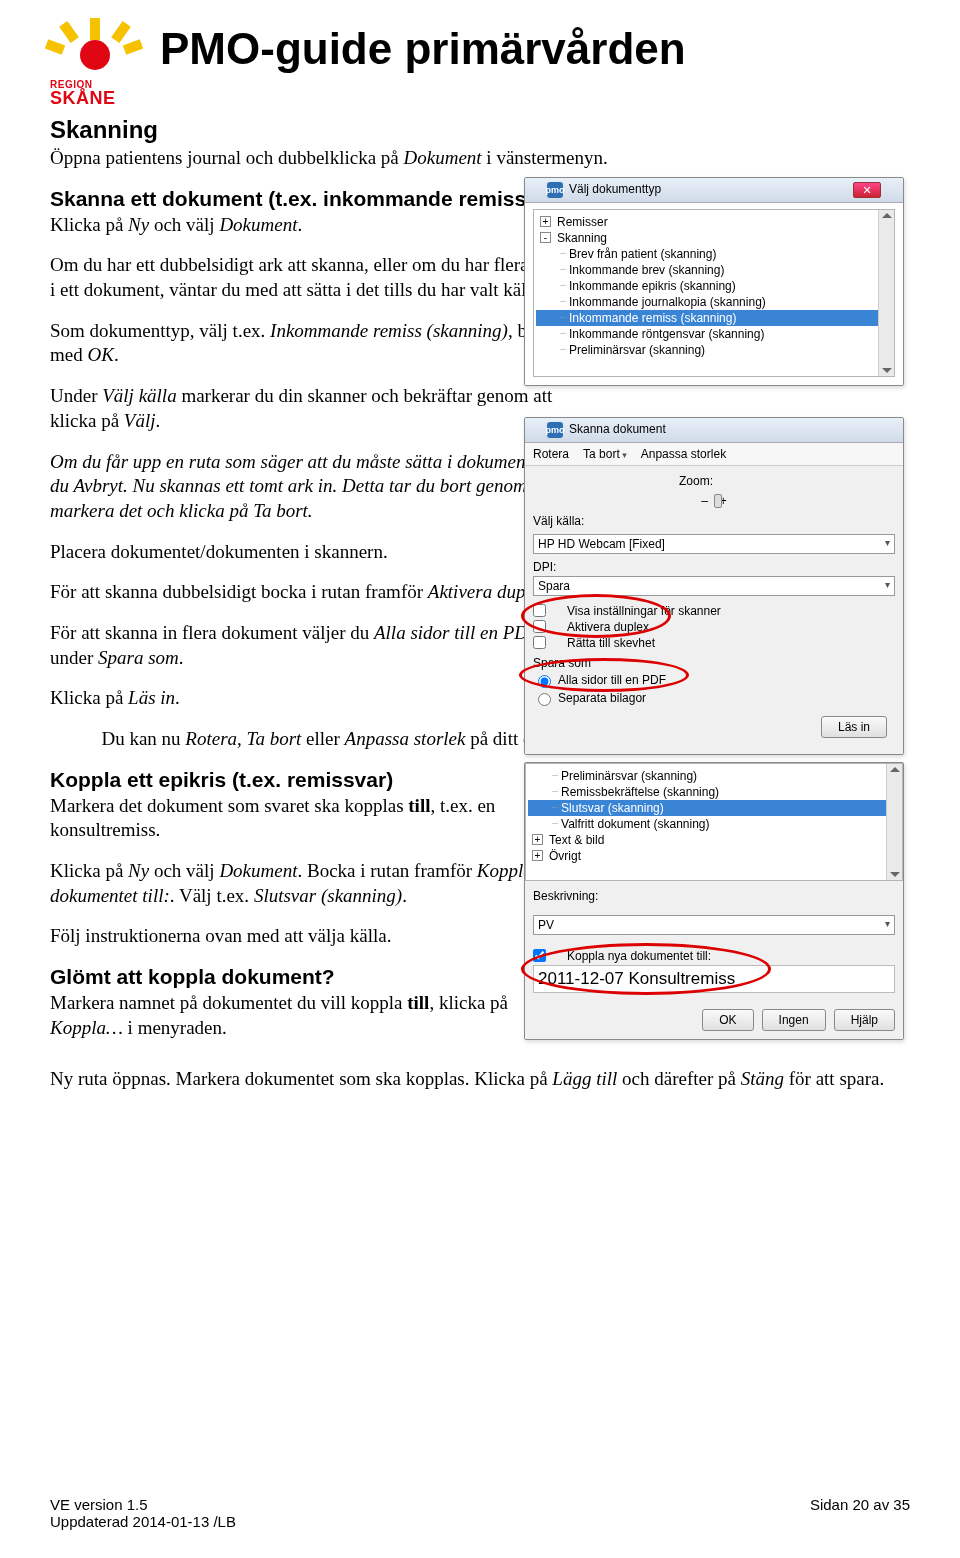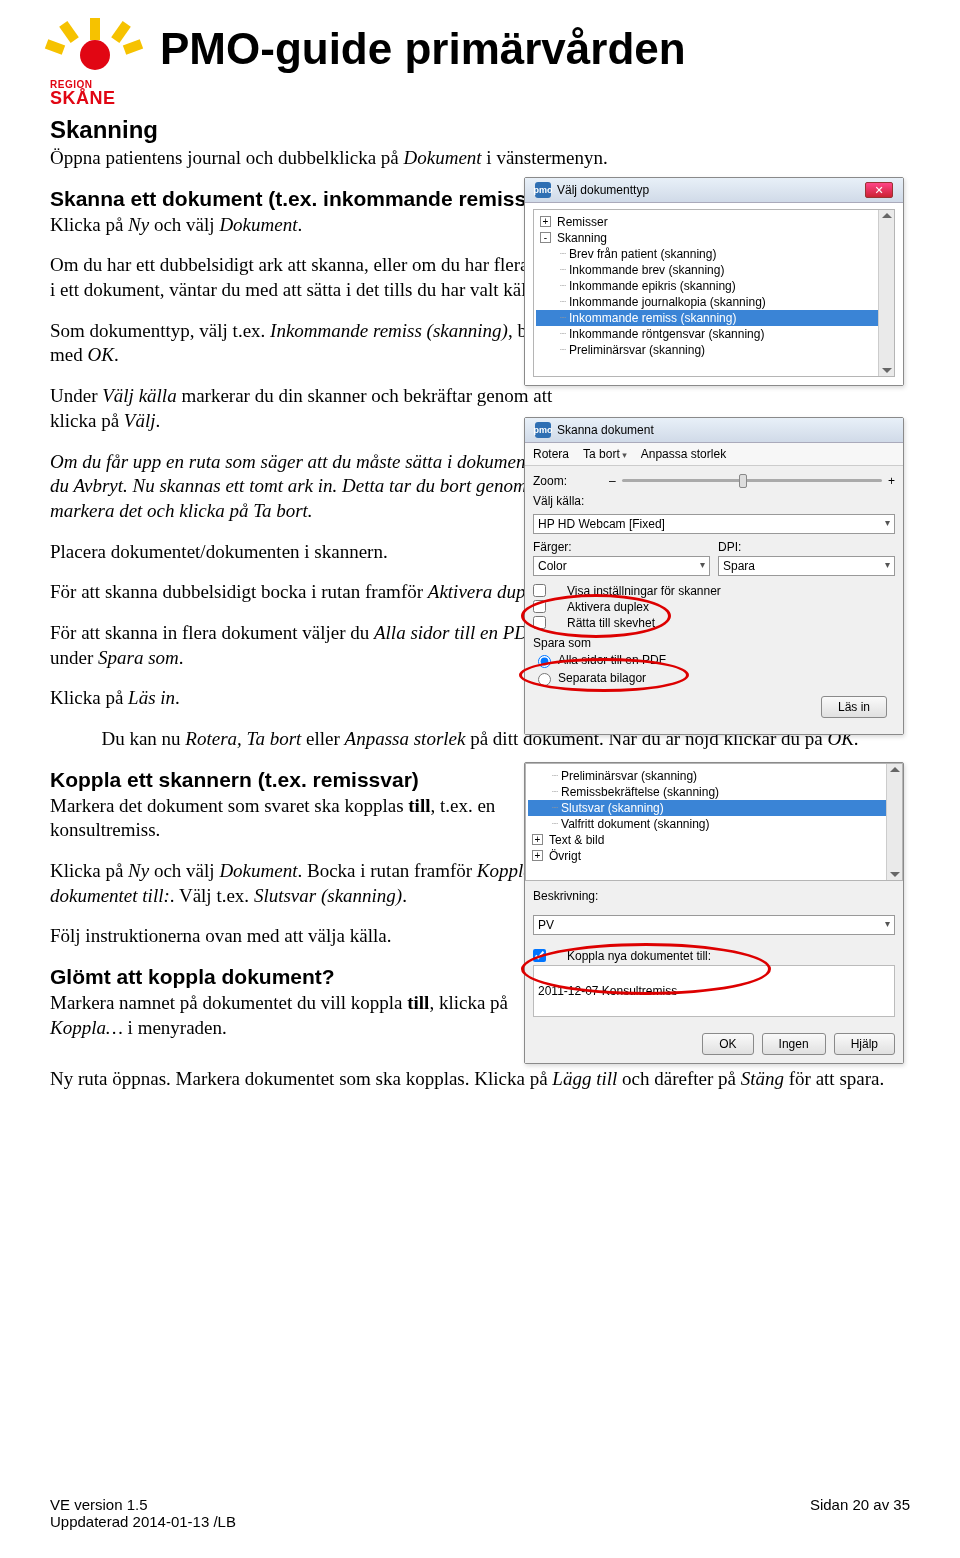--- a/index.html
+++ b/index.html
@@ -81,23 +81,23 @@
   font-family: "Segoe UI", Tahoma, sans-serif;
   font-size: 12px;
   background: #f0f0f0;
   border: 1px solid #8a8a8a;
   border-radius: 2px;
   box-shadow: 1px 2px 4px rgba(0,0,0,0.15);
   color: #000;
 }
 .win .titlebar {
   display: flex;
-  align-items: center;
+  align-items: flex-start;
   gap: 6px;
-  padding: 4px 10px;
+  padding: 4px 22px;
   background: linear-gradient(#e8f0f8,#d0dae8);
   border-bottom: 1px solid #aab;
 }
 .win .titlebar .wicon {
   width: 16px; height: 16px;
   background: #2f6fb3;
   border-radius: 3px;
   display: inline-flex;
   align-items: center;
   justify-content: center;
@@ -157,21 +157,21 @@
 .toolbar {
   display: flex;
   gap: 14px;
   padding: 4px 8px;
   border-bottom: 1px solid #ccc;
   font-size: 12px;
   background: #f7f7f7;
 }
 .toolbar .drop::after { content: " ▾"; font-size: 9px; color: #555; }
 .form { padding: 8px; background:#f0f0f0; font-size:12px; }
-.form-row { display:flex; align-items:center; margin-bottom:6px; gap:6px; }
+.form-row { display:flex; align-items:center; margin-bottom:6px; gap:6px;flex-direction:column; }
 .form-row label { width: 70px; }
 .slider { flex:1; display:flex; align-items:center; gap:6px; }
 .slider-track { flex:1; height:3px; background:#aaa; position:relative; border-radius:2px; }
 .slider-thumb { position:absolute; left:45%; top:-5px; width:8px; height:14px; background:#ddd; border:1px solid #888; border-radius:2px;}
 .combo {
   flex:1;
   border:1px solid #999;
   background:#fff;
   padding:2px 4px;
   position:relative;
@@ -318,24 +318,20 @@
                 </div>
                 <span>+</span>
             </div>
           </div>
           <div class="form-row" style="flex-direction:column;align-items:stretch;">
             <label>Välj källa:</label>
             <div class="combo">HP HD Webcam [Fixed]</div>
           </div>
           <div class="two">
             <div>
-              <label>Färger:</label>
-              <div class="combo">Color</div>
-            </div>
-            <div>
               <label>DPI:</label>
               <div class="combo">Spara</div>
             </div>
           </div>
           <div style="height:6px;"></div>
           <div class="chk">
               <input type="checkbox" style="">
               <span>Visa inställningar för skanner</span>
             </div>
           <div class="chk">
@@ -397,32 +393,32 @@
             <div class="scrollbar"></div>
         </div>
         <div class="form" style="position:relative;">
           <label>Beskrivning:</label>
           <div class="combo" style="margin-top:12px;">PV</div>
           <div style="height:12px;"></div>
           <div class="chk">
               <input type="checkbox" checked="" style="">
               <span>Koppla nya dokumentet till:</span>
             </div>
-          <div style="border:1px solid #bbb;background:#fff;padding:18px 4px;font-size:12px;margin-top:2px;">2011-12-07 Konsultremiss</div>
+          <div style="border:1px solid #bbb;background:#fff;padding:3px 4px;font-size:17px;margin-top:2px;">2011-12-07 Konsultremiss</div>
           <div class="oval" style="top:62px;left:-4px;width:250px;height:52px;"></div>
         </div>
         <div class="btnrow" style="background:#f0f0f0;">
           <button class="btn">OK</button>
           <button class="btn">Ingen</button>
           <button class="btn">Hjälp</button>
         </div>
       </div>
 
       <div class="left-col">
-        <div class="h3">Koppla ett skannern (t.ex. remissvar)</div>
+        <div class="h3">Koppla ett epikris (t.ex. remissvar)</div>
         <p>Markera det dokument som svaret ska kopplas <b>till</b>, t.ex. en konsultremiss.</p>
         <p>Klicka på <i>Ny</i> och välj <i>Dokument</i>. Bocka i rutan framför <i>Koppla nya dokumentet till:</i>. Välj t.ex. <i>Slutsvar (skanning)</i>.</p>
         <p>Följ instruktionerna ovan med att välja källa.</p>
         <div class="h3">Glömt att koppla dokument?</div>
         <p>Markera namnet på dokumentet du vill koppla <b>till</b>, klicka på <i>Koppla…</i> i menyraden.</p>
       </div>
     </div>
 
     <p style="margin-top:26px;">Ny ruta öppnas. Markera dokumentet som ska kopplas. Klicka på <i>Lägg till</i> och därefter på <i>Stäng</i> för att spara.</p>
   </div>

